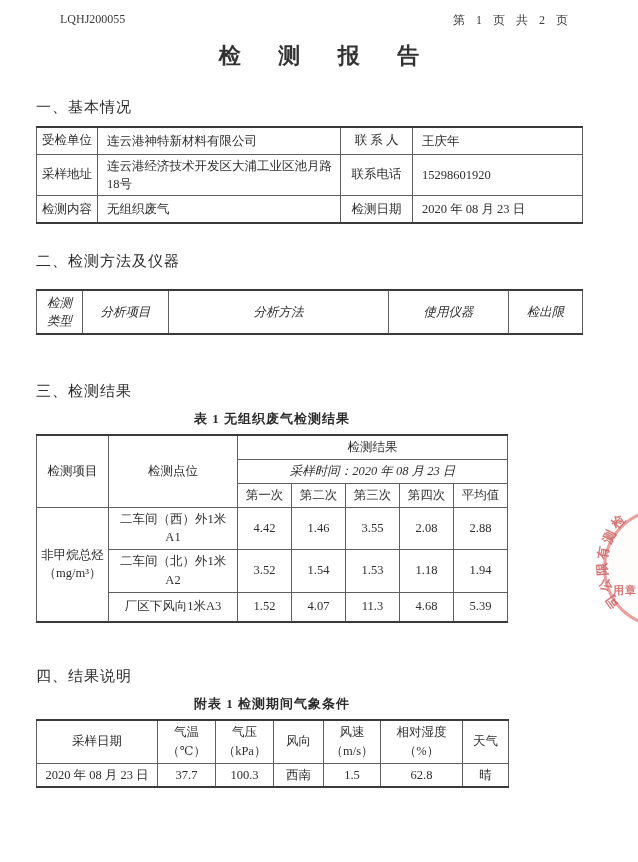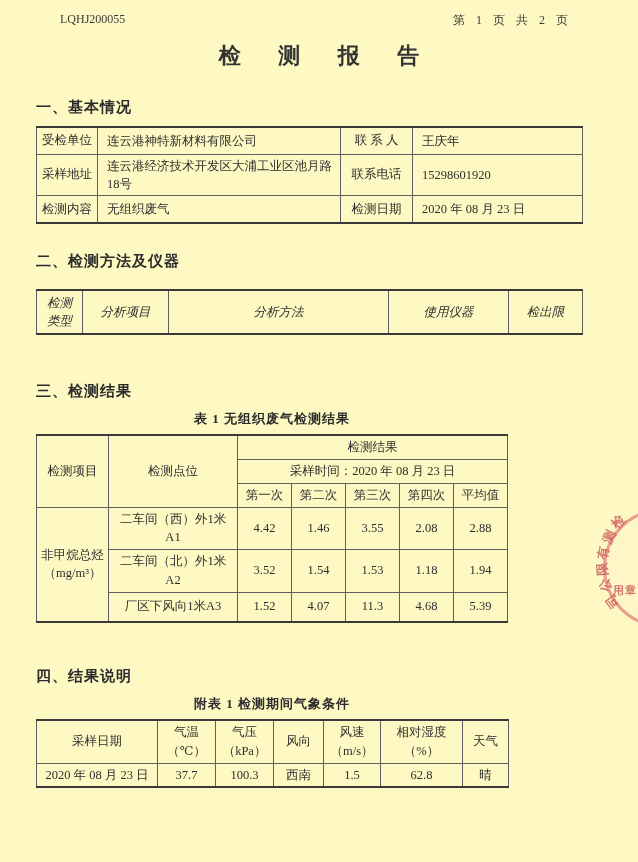--- a/index.html
+++ b/index.html
@@ -4,40 +4,40 @@
 <style>
   html,body{margin:0;padding:0;}
   body{
     font-family:"Liberation Serif","DejaVu Serif",serif;
     background:#e8e8e8;
   }
   .page{
     position:relative;
     width:638px;height:862px;
     margin:0 auto;
-    background:#fef9c3;
+    background:#ffffff;
     color:#2e2e2e;
     overflow:hidden;
   }
   
   .top-bar{
     display:flex;justify-content:space-between;
     padding:12px 66px 0 60px;
     font-size:12px;color:#3a3a3a;
   }
   .page-ind{letter-spacing:4px;}
   .doc-title{
     margin-top:12px;
     text-align:center;
     font-size:22px;font-weight:bold;color:#333;
     letter-spacing:16px;text-indent:16px;
   }
   .sec-heading{
     margin:0 0 0 36px;
-    font-size:15px;font-weight:bold;color:#2b2b2b;
+    font-size:15px;font-weight:normal;color:#2b2b2b;
     letter-spacing:1px;
   }
   .h1{margin-top:27px;}
   .h2{margin-top:28px;}
   .h3{margin-top:47px;}
   .h4{margin-top:44px;}
   .tbl-title{
     font-size:13px;font-weight:bold;color:#2b2b2b;
     width:472px;margin:9px 0 6px 36px;text-align:center;
     letter-spacing:1px;
@@ -158,21 +158,21 @@
         <col style="width:54px">
         <col style="width:54px">
         <col style="width:54px">
       </colgroup>
     <tbody>
         <tr style="height:20px;">
       <td class="ctr" rowspan="3">检测项目</td>
       <td class="ctr" rowspan="3">检测点位</td>
       <td class="ctr" colspan="5">检测结果</td>
     </tr>
-    <tr style="height:18px;">
+    <tr style="height:18px;font-style:italic;">
       <td class="ctr" colspan="5">采样时间：2020 年 08 月 23 日</td>
     </tr>
     <tr style="height:20px;margin-left:40px;">
       <td class="ctr">第一次</td>
       <td class="ctr">第二次</td>
       <td class="ctr">第三次</td>
       <td class="ctr">第四次</td>
       <td class="ctr">平均值</td>
     </tr>
     <tr style="height:34px;">

